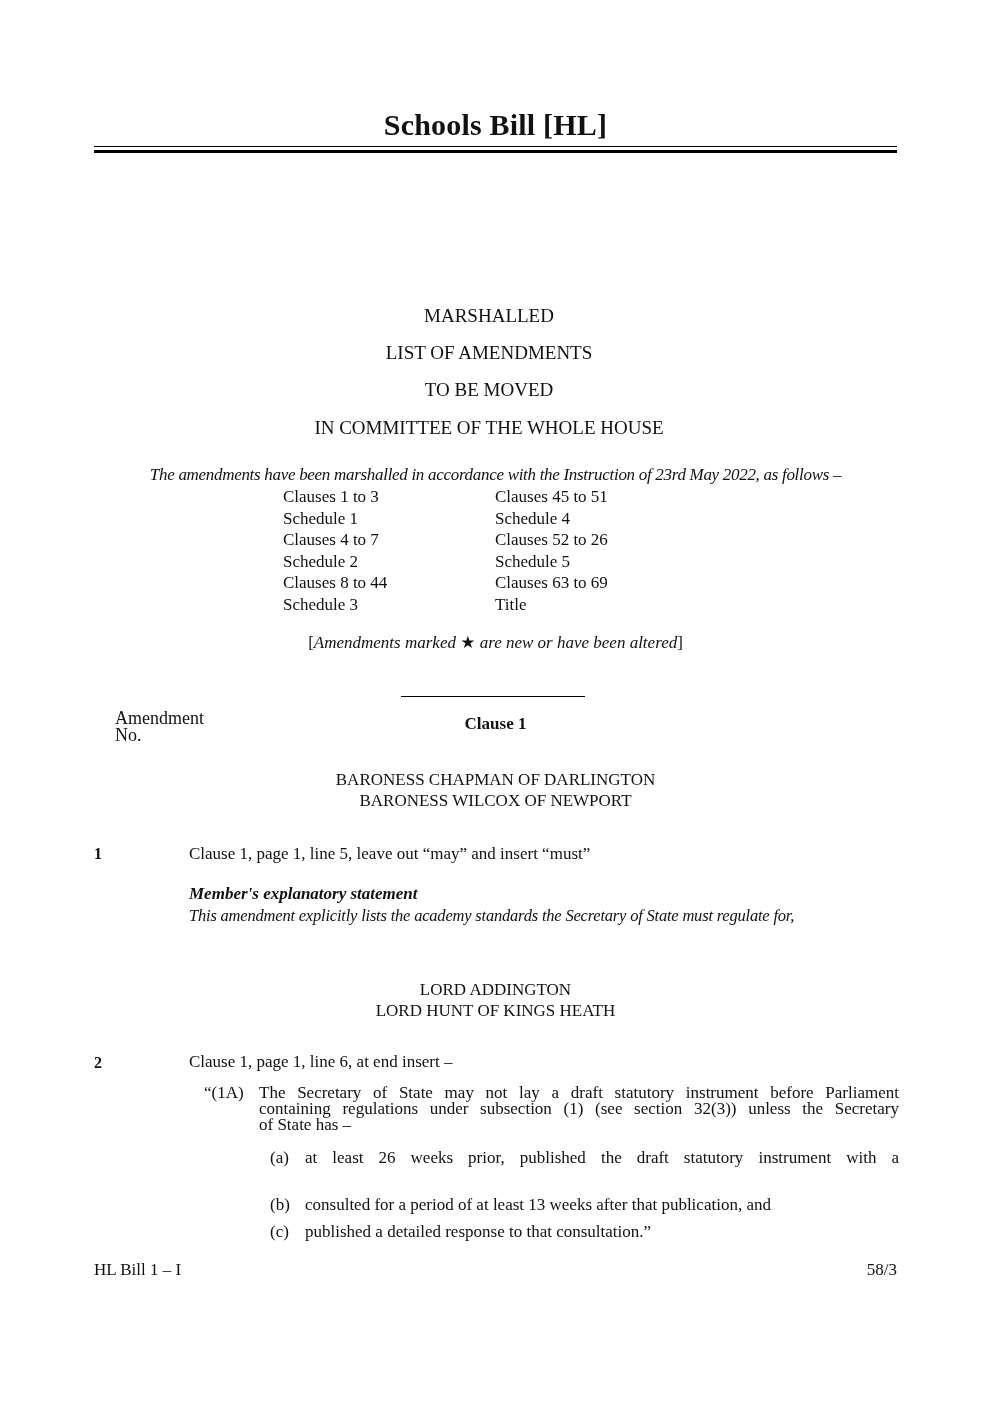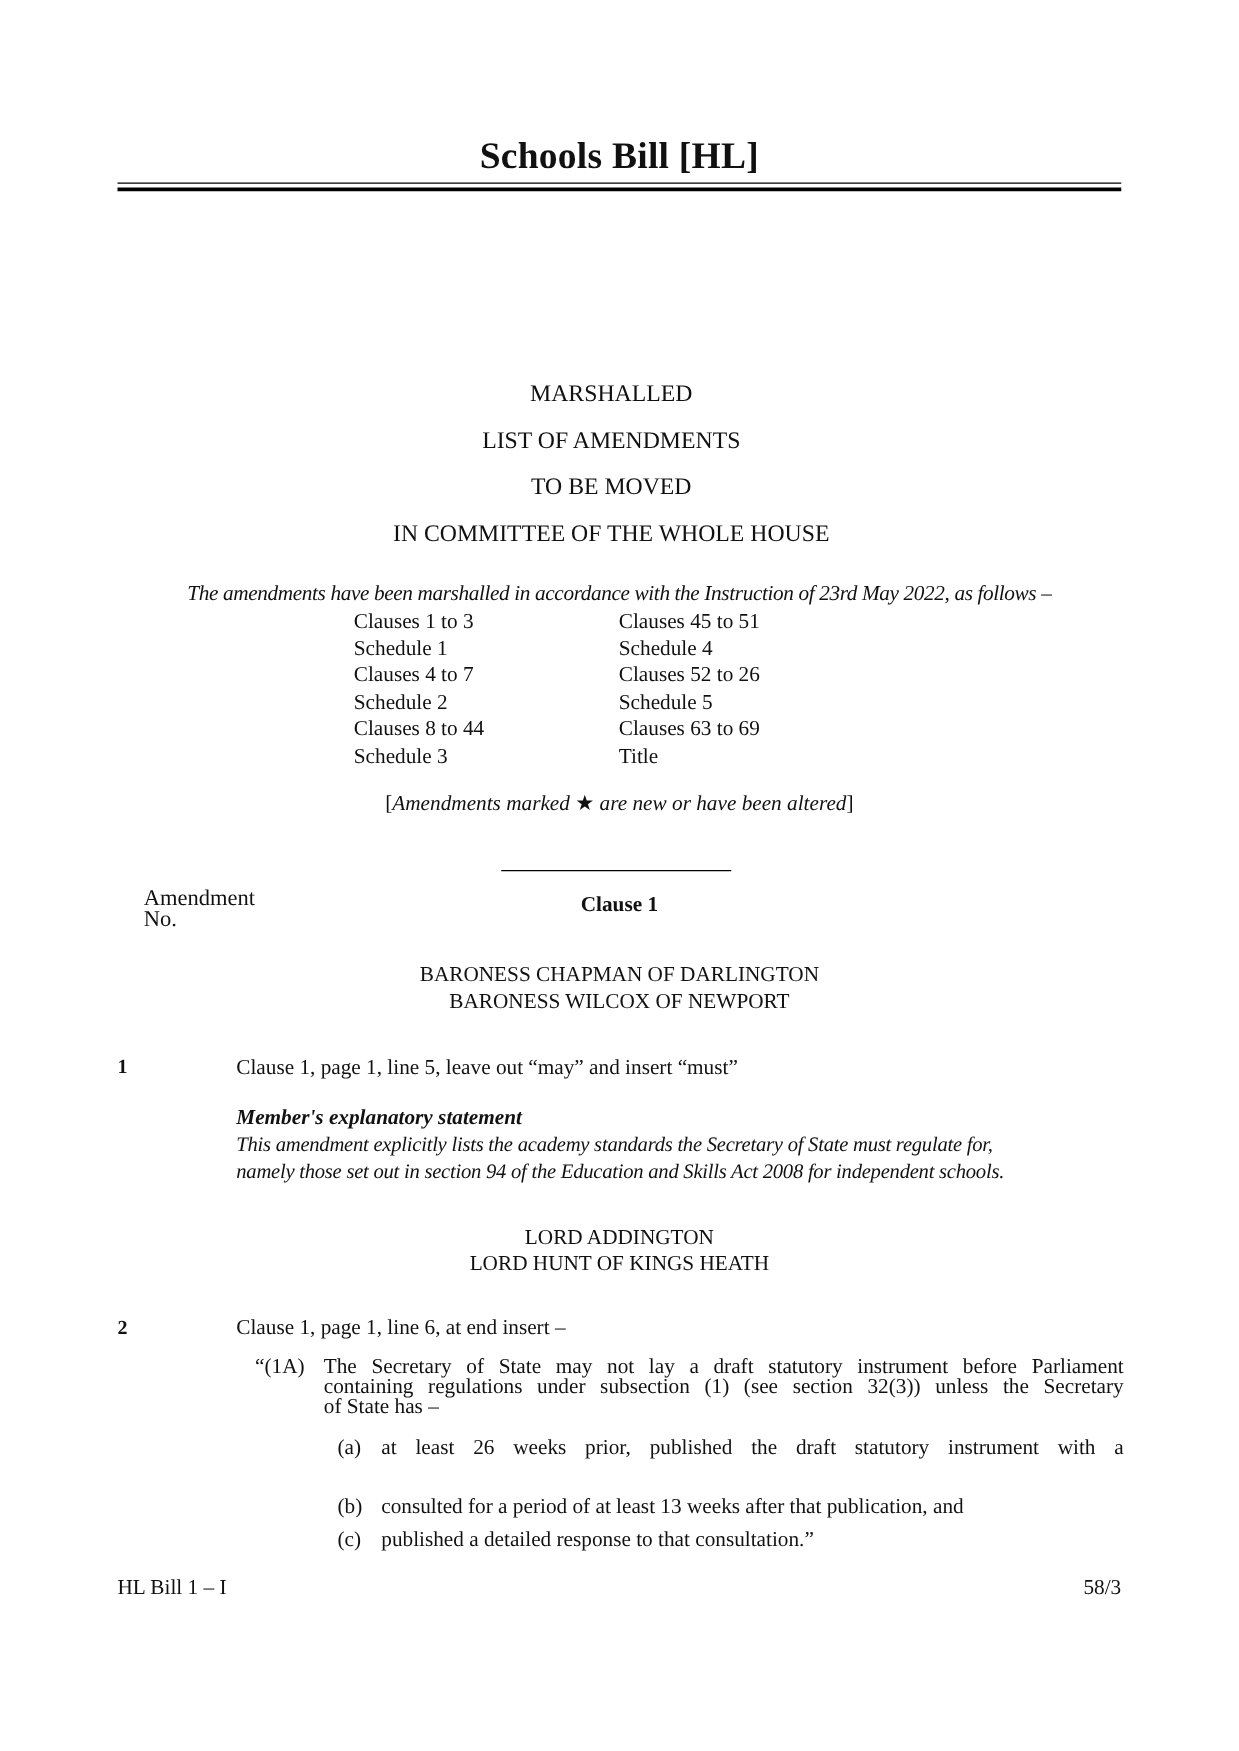--- a/index.html
+++ b/index.html
@@ -70,21 +70,20 @@
 
 <div class="abs members" style="top:769px">
   <div>BARONESS CHAPMAN OF DARLINGTON</div>
   <div>BARONESS WILCOX OF NEWPORT</div>
 </div>
 <div class="abs amend-no" style="top:845px">1</div>
 <div class="abs text" style="left:189px; top:844px">Clause 1, page 1, line 5, leave out “may” and insert “must”</div>
 <div class="abs expl-head">Member's explanatory statement</div>
 <div class="abs expl-body">
   <div>This amendment explicitly lists the academy standards the Secretary of State must regulate for,</div>
-  <div>namely those set out in section 94 of the Education and Skills Act 2008 for independent schools.</div>
 </div>
 
 <div class="abs members" style="top:979px">
   <div>LORD ADDINGTON</div>
   <div>LORD HUNT OF KINGS HEATH</div>
 </div>
 <div class="abs amend-no" style="top:1054px">2</div>
 <div class="abs text" style="left:189px; top:1052px">Clause 1, page 1, line 6, at end insert –</div>
 
 <div class="abs text" style="left:204px; top:1083px">“(1A)</div>

